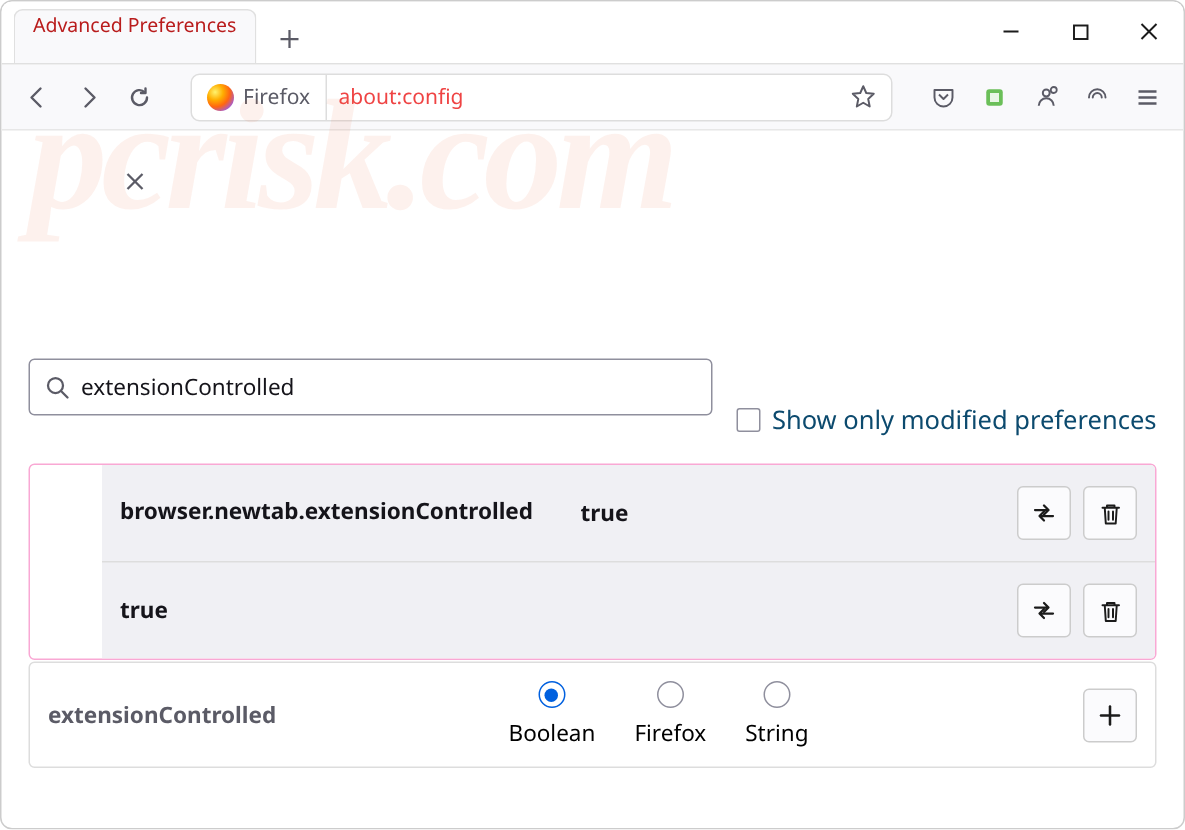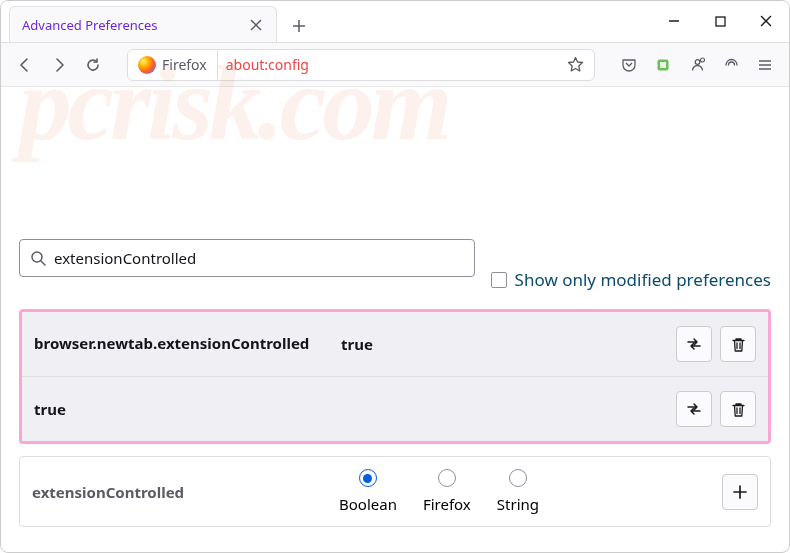--- a/index.html
+++ b/index.html
@@ -1,37 +1,37 @@
 <!DOCTYPE html>
 <html><head>
 <meta charset="utf-8">
 <style>
 * { margin: 0; padding: 0; box-sizing: border-box; font-family: -apple-system, "Segoe UI", system-ui, sans-serif; }
 body { width: 790px; height: 553px; background: #fff; overflow: hidden; position: relative; }
 .window { width: 100%; height: 100%; border: 1px solid #ccc; border-radius: 8px; background: #fff; position: relative; overflow: hidden; }
 .titlebar { height: 42px; display: flex; align-items: flex-end; background: #fff; border-bottom: 1px solid #e0e0e0; position: relative; }
-.tab { display: flex; align-items: center; height: 36px; padding: 0 12px; margin-left: 8px; border: 1px solid #e0e0e0; border-bottom: none; border-radius: 6px 6px 0 0; background: #f9f9fb; font-size: 13px; color: #6d28d9; gap: 90px; }
+.tab { display: flex; align-items: center; height: 36px; padding: 0 12px; margin-left: 8px; border: 1px solid #e0e0e0; border-bottom: none; border-radius: 6px 6px 0 0; background: #f9f9fb; font-size: 13px; color: #b91c1c; gap: 90px; flex-direction: column; }
 .tab-close { width: 16px; height: 16px; display: flex; align-items: center; justify-content: center; cursor: pointer; color: #5b5b66; }
 .newtab { width: 32px; height: 32px; margin-left: 6px; display: flex; align-items: center; justify-content: center; cursor: pointer; color: #5b5b66; font-size: 18px; border-radius: 4px; }
 .win-controls { position: absolute; right: 0; top: 0; height: 40px; display: flex; }
 .win-btn { width: 46px; height: 40px; display: flex; align-items: center; justify-content: center; cursor: pointer; color: #1b1b1b; }
 .toolbar { height: 44px; display: flex; align-items: center; padding: 0 8px; gap: 2px; background: #f9f9fb; border-bottom: 1px solid #e7e7e7; }
 .nav-btn { width: 32px; height: 32px; display: flex; align-items: center; justify-content: center; border-radius: 4px; cursor: pointer; color: #5b5b66; }
 .urlbar { flex: 1; height: 32px; margin: 0 16px; background: #fff; border: 1px solid #ddd; border-radius: 6px; display: flex; align-items: center; padding: 0 10px; gap: 8px; font-size: 14px; color: #5b5b66; }
 .urlbar .fx-label { display: flex; align-items: center; gap: 6px; padding-right: 10px; border-right: 1px solid #ddd; height: 100%; color: #5b5b66; }
 .urlbar input { flex: 1; border: none; outline: none; font-size: 14px; color: #ef4444; background: transparent; }
 .urlbar .star { color: #5b5b66; cursor: pointer; }
 .toolbar-icons { display: flex; gap: 2px; align-items: center; }
 .content { padding: 16px 18px; }
 .search-row { display: flex; align-items: center; gap: 16px; margin-bottom: 18px; }
 .search-box { flex: 1; height: 38px; border: 1px solid #8f8f9d; border-radius: 4px; display: flex; align-items: center; padding: 0 10px; gap: 8px; }
 .search-box input { flex: 1; border: none; outline: none; font-size: 15px; color: #15141a; }
 .checkbox-row { display: flex; align-items: center; gap: 8px; font-size: 17px; color: #0c4a6e; margin-top: 44px; }
 .checkbox { width: 16px; height: 16px; border: 1px solid #8f8f9d; border-radius: 2px; cursor: pointer; }
-.pref-table { border: 3px solid #f9a8d4; border-radius: 4px; overflow: hidden; margin-bottom: 12px; }
+.pref-table { border: 1px solid #f9a8d4; border-radius: 4px; overflow: hidden; margin-bottom: 1px; padding-left: 48px; }
 .pref-row { display: flex; align-items: center; padding: 14px 12px; background: #f0f0f4; font-size: 15px; color: #15141a; gap: 12px; min-height: 50px; }
 .pref-row + .pref-row { border-top: 1px solid #ddd; }
 .pref-name { width: 295px; font-weight: 700; word-break: break-all; line-height: 1.3; }
 .pref-value { flex: 1; font-weight: 700; }
 .pref-actions { display: flex; gap: 8px; }
 .icon-btn { width: 36px; height: 36px; display: flex; align-items: center; justify-content: center; border: 1px solid #ccc; border-radius: 4px; background: #fbfbfd; cursor: pointer; }
 .new-pref { border: 1px solid #ddd; border-radius: 4px; padding: 12px; display: flex; align-items: center; gap: 12px; }
 .new-pref-name { width: 295px; font-weight: 700; color: #5b5b66; font-size: 15px; }
 .radio-group { flex: 1; display: flex; gap: 26px; align-items: center; }
 .radio-opt { display: flex; align-items: center; gap: 7px; font-size: 15px; cursor: pointer; flex-direction: column; }

